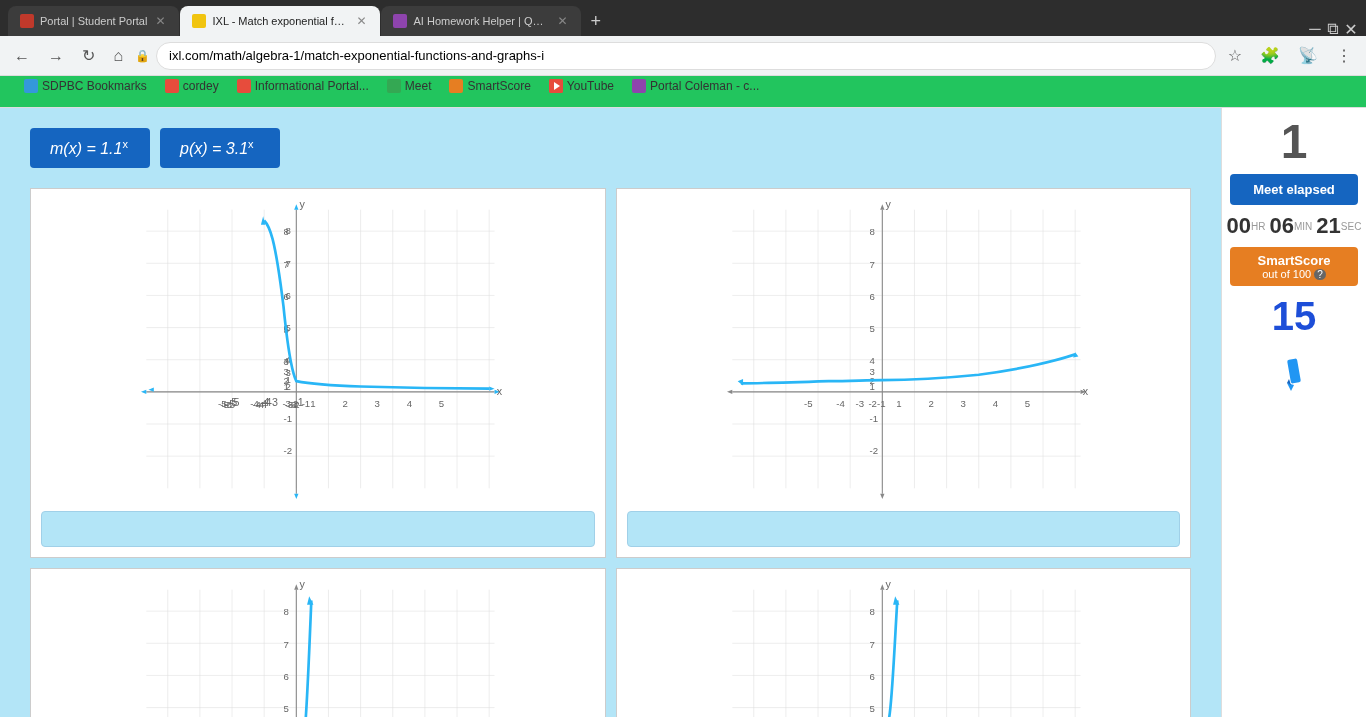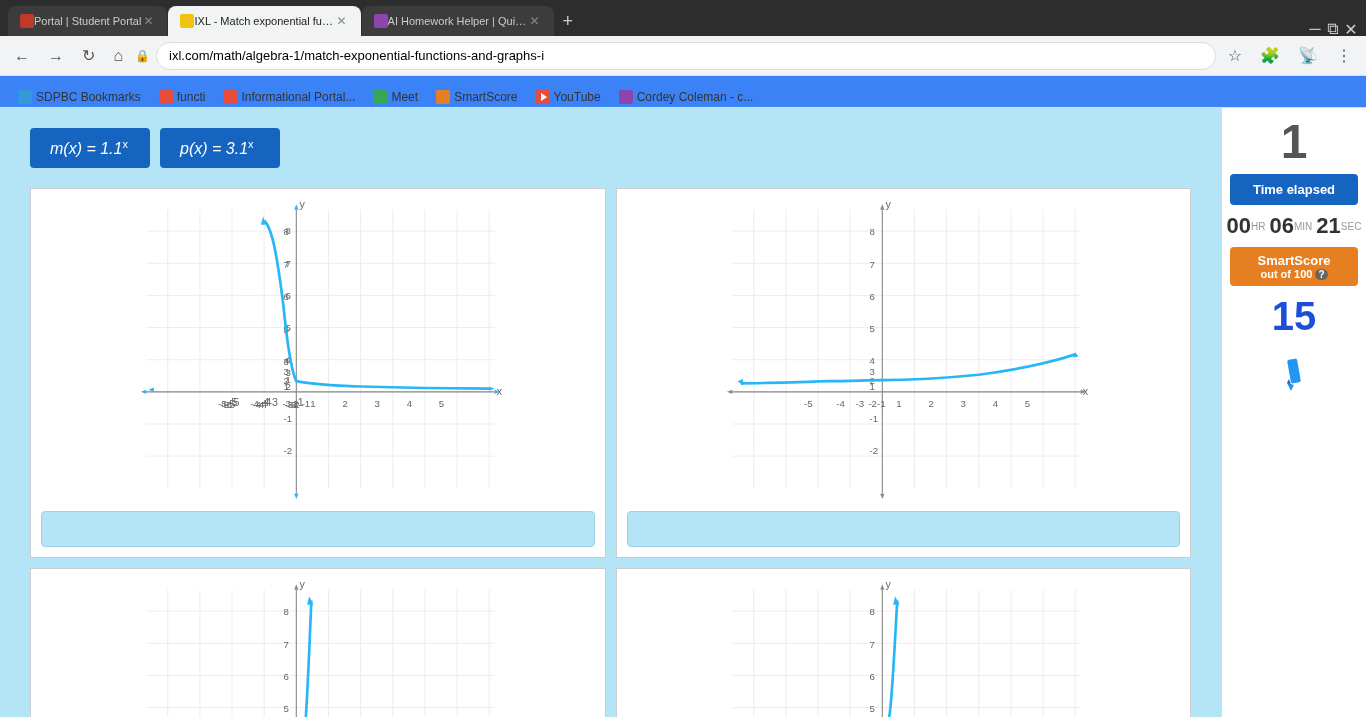--- a/index.html
+++ b/index.html
@@ -1,34 +1,34 @@
 <!DOCTYPE html>
 <html><head>
   <meta charset="utf-8">
   <style>
     * { box-sizing: border-box; margin: 0; padding: 0; }
     body { font-family: Arial, sans-serif; background: #b3e5f7; overflow: hidden; }
 
     
     .browser-chrome { background: #2d2d2d; width: 1366px; }
     .tab-bar { display: flex; align-items: flex-end; padding: 6px 8px 0 8px; background: #2d2d2d; height: 36px; }
-    .tab { display: flex; align-items: center; height: 30px; padding: 0 12px; border-radius: 8px 8px 0 0; font-size: 12px; color: #ccc; background: #3c3c3c; max-width: 200px; margin-right: 1px; }
+    .tab { display: flex; align-items: center; height: 30px; padding: 0 12px; border-radius: 8px 8px 0 0; font-size: 12px; color: #ccc; background: #3c3c3c; max-width: 200px; margin-right: 1px; gap: 6px; }
     .tab.active { background: #f1f3f4; color: #222; }
     .tab .tab-favicon { width: 14px; height: 14px; border-radius: 2px; flex-shrink: 0; }
     .tab .tab-title { white-space: nowrap; overflow: hidden; text-overflow: ellipsis; max-width: 140px; font-size: 11px; }
     .tab .tab-close { margin-left: auto; font-size: 12px; cursor: pointer; color: #888; padding: 2px; }
     .new-tab-btn { background: none; border: none; color: #ccc; font-size: 18px; cursor: pointer; padding: 0 8px; align-self: center; }
     .window-controls { margin-left: auto; display: flex; align-items: center; gap: 4px; }
     .win-btn { width: 14px; height: 14px; border: none; background: none; color: #ccc; font-size: 16px; cursor: pointer; display: flex; align-items: center; justify-content: center; }
 
     .address-bar-row { background: #f1f3f4; height: 40px; display: flex; align-items: center; padding: 0 8px; gap: 6px; border-bottom: 1px solid #ddd; }
     .nav-btn { background: none; border: none; color: #555; font-size: 16px; cursor: pointer; padding: 4px 6px; border-radius: 50%; }
     .address-input { flex: 1; height: 28px; border-radius: 14px; border: 1px solid #ddd; padding: 0 12px; font-size: 13px; background: white; outline: none; }
     .addr-icon { font-size: 12px; color: #555; }
-    .bookmark-bar { background: #3b82f6; height: 32px; display: flex; align-items: flex-end; padding: 0 10px; gap: 2px; border-bottom: 1px solid #ddd; overflow: hidden; }
+    .bookmark-bar { background: #22c55e; height: 32px; display: flex; align-items: flex-start; padding: 0 16px; gap: 2px; border-bottom: 1px solid #ddd; overflow: hidden; }
     .bookmark-item { display: flex; align-items: center; gap: 4px; padding: 3px 8px; border-radius: 4px; font-size: 12px; color: #333; cursor: pointer; white-space: nowrap; }
     .bookmark-favicon { width: 14px; height: 14px; border-radius: 2px; flex-shrink: 0; }
 
     
     .page-content { display: flex; background: #b3e5f7; height: calc(717px - 36px - 40px - 32px); }
     .main-area { flex: 1; overflow-y: auto; padding: 20px 30px; }
 
     .function-labels { display: flex; gap: 10px; margin-bottom: 20px; }
     .func-label { background: #1565c0; color: white; padding: 10px 20px; border-radius: 4px; font-size: 16px; font-style: italic; min-width: 120px; text-align: left; cursor: pointer; }
     .func-label sup { font-style: normal; font-size: 11px; }
@@ -40,21 +40,21 @@
 
     
     .sidebar { width: 145px; background: white; border-left: 1px solid #ddd; display: flex; flex-direction: column; align-items: center; padding: 10px 8px; gap: 8px; }
     .score-number { font-size: 48px; font-weight: bold; color: #555; line-height: 1; }
     .time-elapsed-label { background: #1565c0; color: white; text-align: center; padding: 8px 12px; border-radius: 4px; font-size: 13px; font-weight: bold; width: 100%; }
     .timer-display { display: flex; gap: 4px; align-items: flex-start; }
     .timer-unit { display: flex; align-items: center; }
     .timer-val { font-size: 22px; font-weight: bold; color: #333; }
     .timer-label { font-size: 10px; color: #999; text-transform: uppercase; }
     .smart-score-badge { background: #e67e22; color: white; text-align: center; padding: 6px 10px; border-radius: 4px; width: 100%; font-size: 13px; font-weight: bold; }
-    .smart-score-sub { font-size: 11px; font-weight: bold; }
+    .smart-score-sub { font-size: 11px; font-weight: normal; }
     .smart-score-value { font-size: 40px; font-weight: bold; color: #1d4ed8; }
     .pencil-icon { color: #2196f3; font-size: 28px; margin-top: 10px; }
 
     
     .grid-line { stroke: #ddd; stroke-width: 0.5; }
     .axis-line { stroke: #888; stroke-width: 1; }
     .axis-label { font-size: 10px; fill: #666; }
     .curve-line { stroke: #29b6f6; stroke-width: 2.5; fill: none; }
     .arrow-head { fill: #29b6f6; }
   </style>
@@ -103,21 +103,21 @@
     <button class="nav-btn">⋮</button>
   </div>
 
   <div class="bookmark-bar">
     <div class="bookmark-item">
       <div class="bookmark-favicon" style="background:#3498db;"></div>
       <span>SDPBC Bookmarks</span>
     </div>
     <div class="bookmark-item">
       <div class="bookmark-favicon" style="background:#e74c3c;"></div>
-      <span>functi</span>
+      <span>cordey</span>
     </div>
     <div class="bookmark-item">
       <div class="bookmark-favicon" style="background:#e74c3c;"></div>
       <span>Informational Portal...</span>
     </div>
     <div class="bookmark-item">
       <div class="bookmark-favicon" style="background:#34a853;"></div>
       <span>Meet</span>
     </div>
     <div class="bookmark-item">
@@ -128,21 +128,21 @@
       <div class="bookmark-favicon" style="background:#e74c3c;">
         <svg width="14" height="14" viewBox="0 0 14 14">
             <rect width="14" height="14" fill="#e74c3c" rx="2"></rect>
             <polygon points="5,3 11,7 5,11" fill="white"></polygon>
           </svg>
       </div>
       <span>YouTube</span>
     </div>
     <div class="bookmark-item">
       <div class="bookmark-favicon" style="background:#8e44ad;"></div>
-      <span>Cordey Coleman - c...</span>
+      <span>Portal Coleman - c...</span>
     </div>
   </div>
 </div>
 
 <div class="page-content">
   <div class="main-area">
 
     <div class="function-labels">
       <div class="func-label">
         <span><i>m</i>(<i>x</i>) = 1.1<sup>x</sup></span>
@@ -441,21 +441,21 @@
 
           <polygon points="12,176 17,174 17,180" fill="#29b6f6"></polygon>
         </svg>
         
       </div>
     </div>
   </div>
 
   <div class="sidebar">
     <div class="score-number">1</div>
-    <div class="time-elapsed-label">Time elapsed</div>
+    <div class="time-elapsed-label">Meet elapsed</div>
     <div class="timer-display">
       <div class="timer-unit">
         <span class="timer-val">00</span>
         <span class="timer-label">HR</span>
       </div>
       <div class="timer-unit">
         <span class="timer-val">06</span>
         <span class="timer-label">MIN</span>
       </div>
       <div class="timer-unit">

